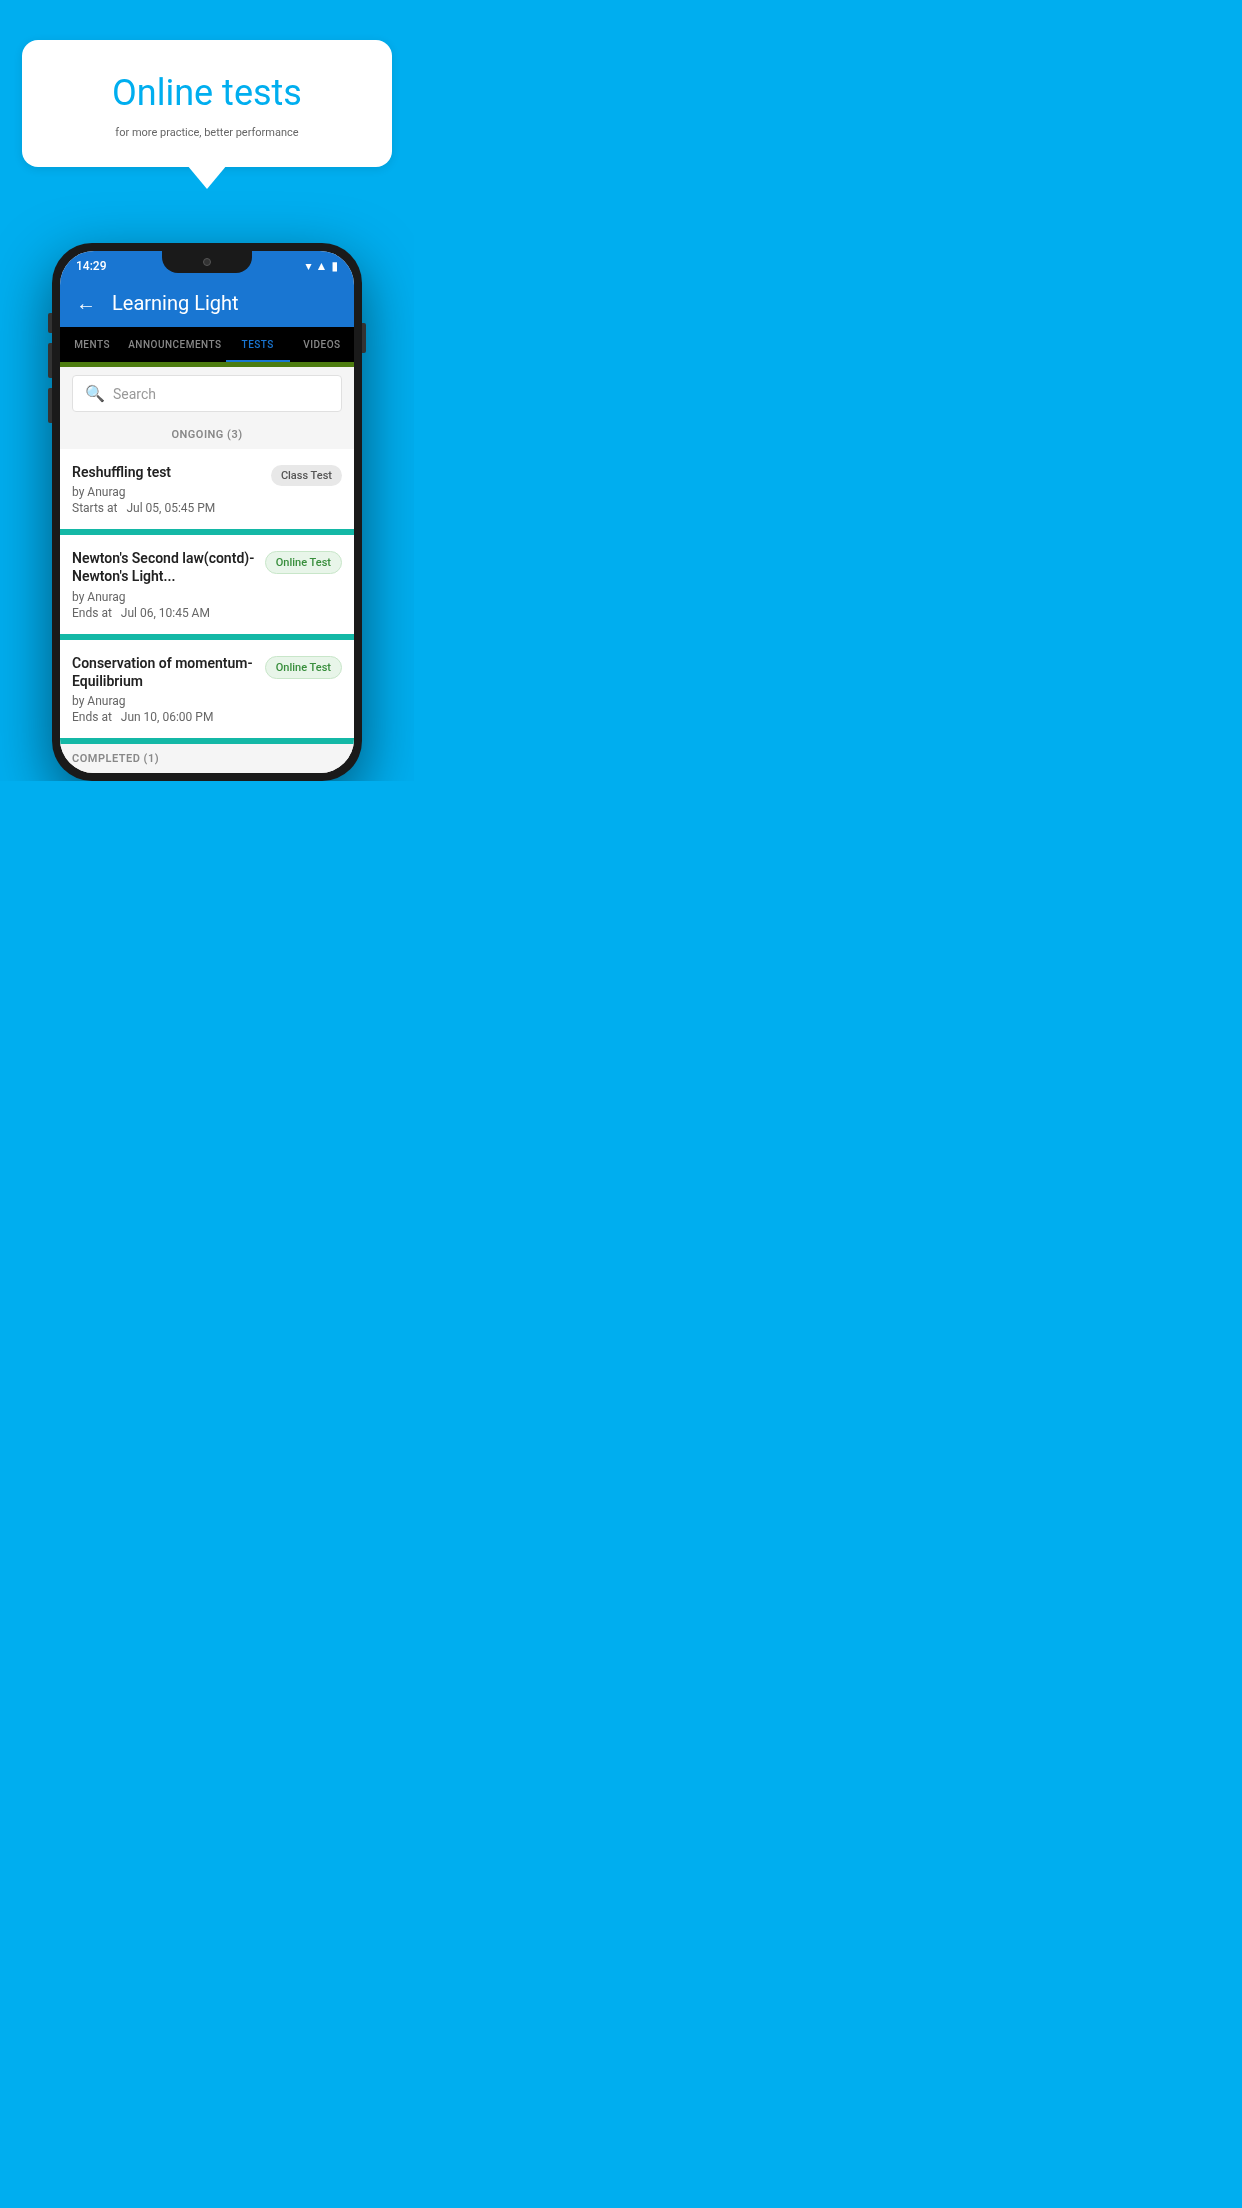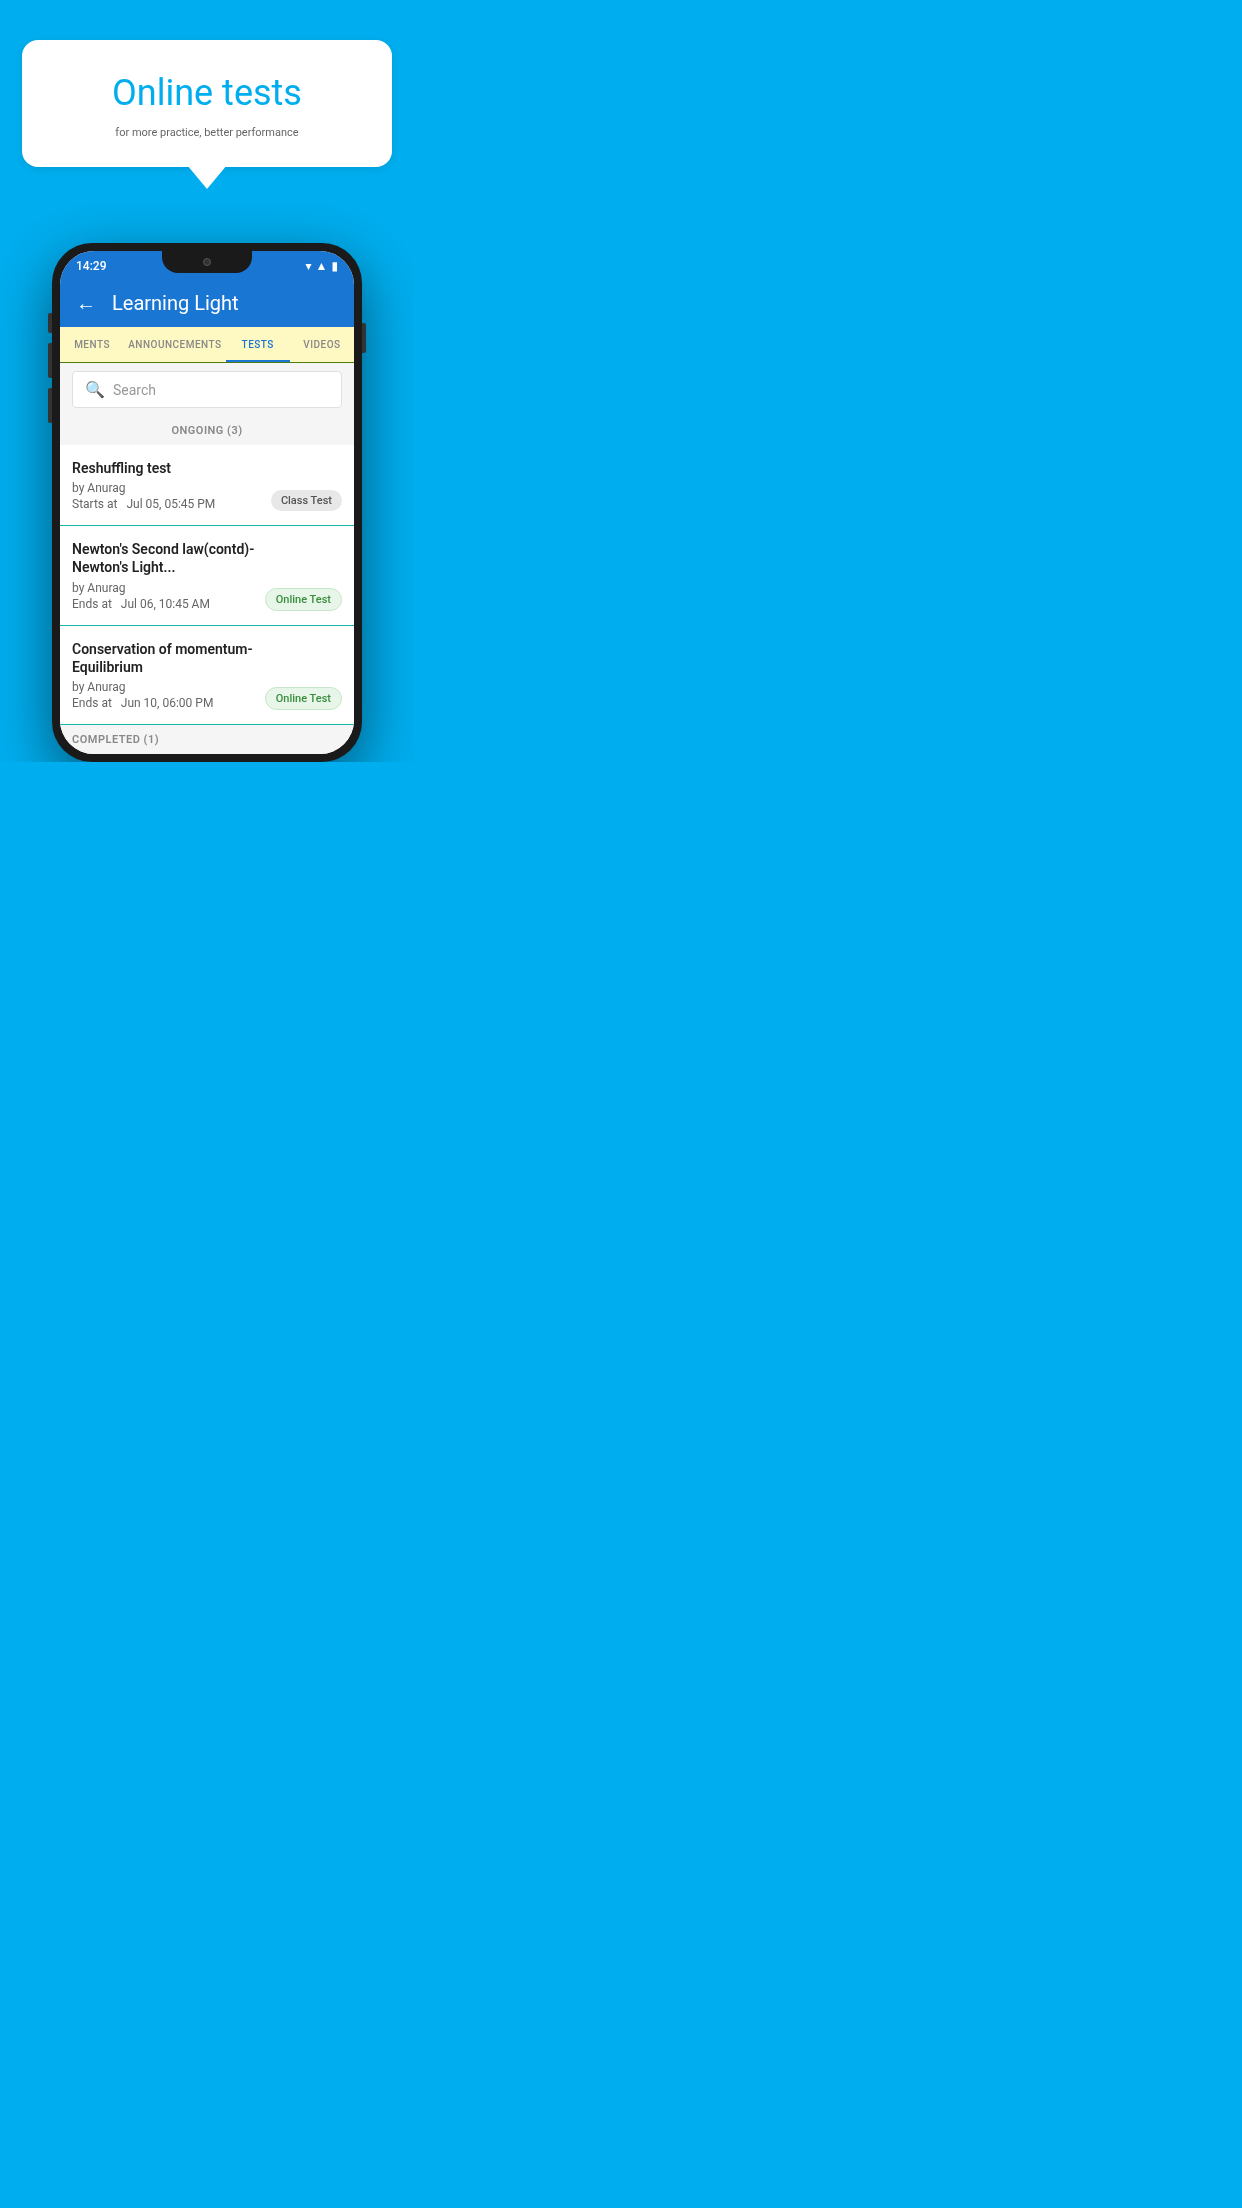--- a/index.html
+++ b/index.html
@@ -151,23 +151,23 @@
     }
 
     .app-title {
       color: white;
       font-size: 20px;
       font-weight: 400;
     }
 
     
     .tabs {
-      background: #fef9c3;
-      display: flex;
-      border-bottom: 1px solid #4d7c0f;
+      background: #000000;
+      display: flex;
+      border-bottom: 5px solid #4d7c0f;
       overflow: hidden;
     }
 
     .tab {
       flex: 1;
       text-align: center;
       padding: 12px 4px;
       font-size: 10px;
       color: #888;
       font-weight: 500;
@@ -224,24 +224,24 @@
       font-size: 11px;
       font-weight: 600;
       letter-spacing: 0.5px;
       text-align: center;
     }
 
     
     .test-item {
       background: white;
       padding: 14px 12px;
-      border-bottom: 1px solid #14b8a6;
+      border-bottom: 6px solid #14b8a6;
       display: flex;
       justify-content: space-between;
-      align-items: flex-end;
+      align-items: flex-start;
     }
 
     .test-info {
       flex: 1;
       padding-right: 8px;
     }
 
     .test-name {
       font-size: 14px;
       font-weight: 600;

